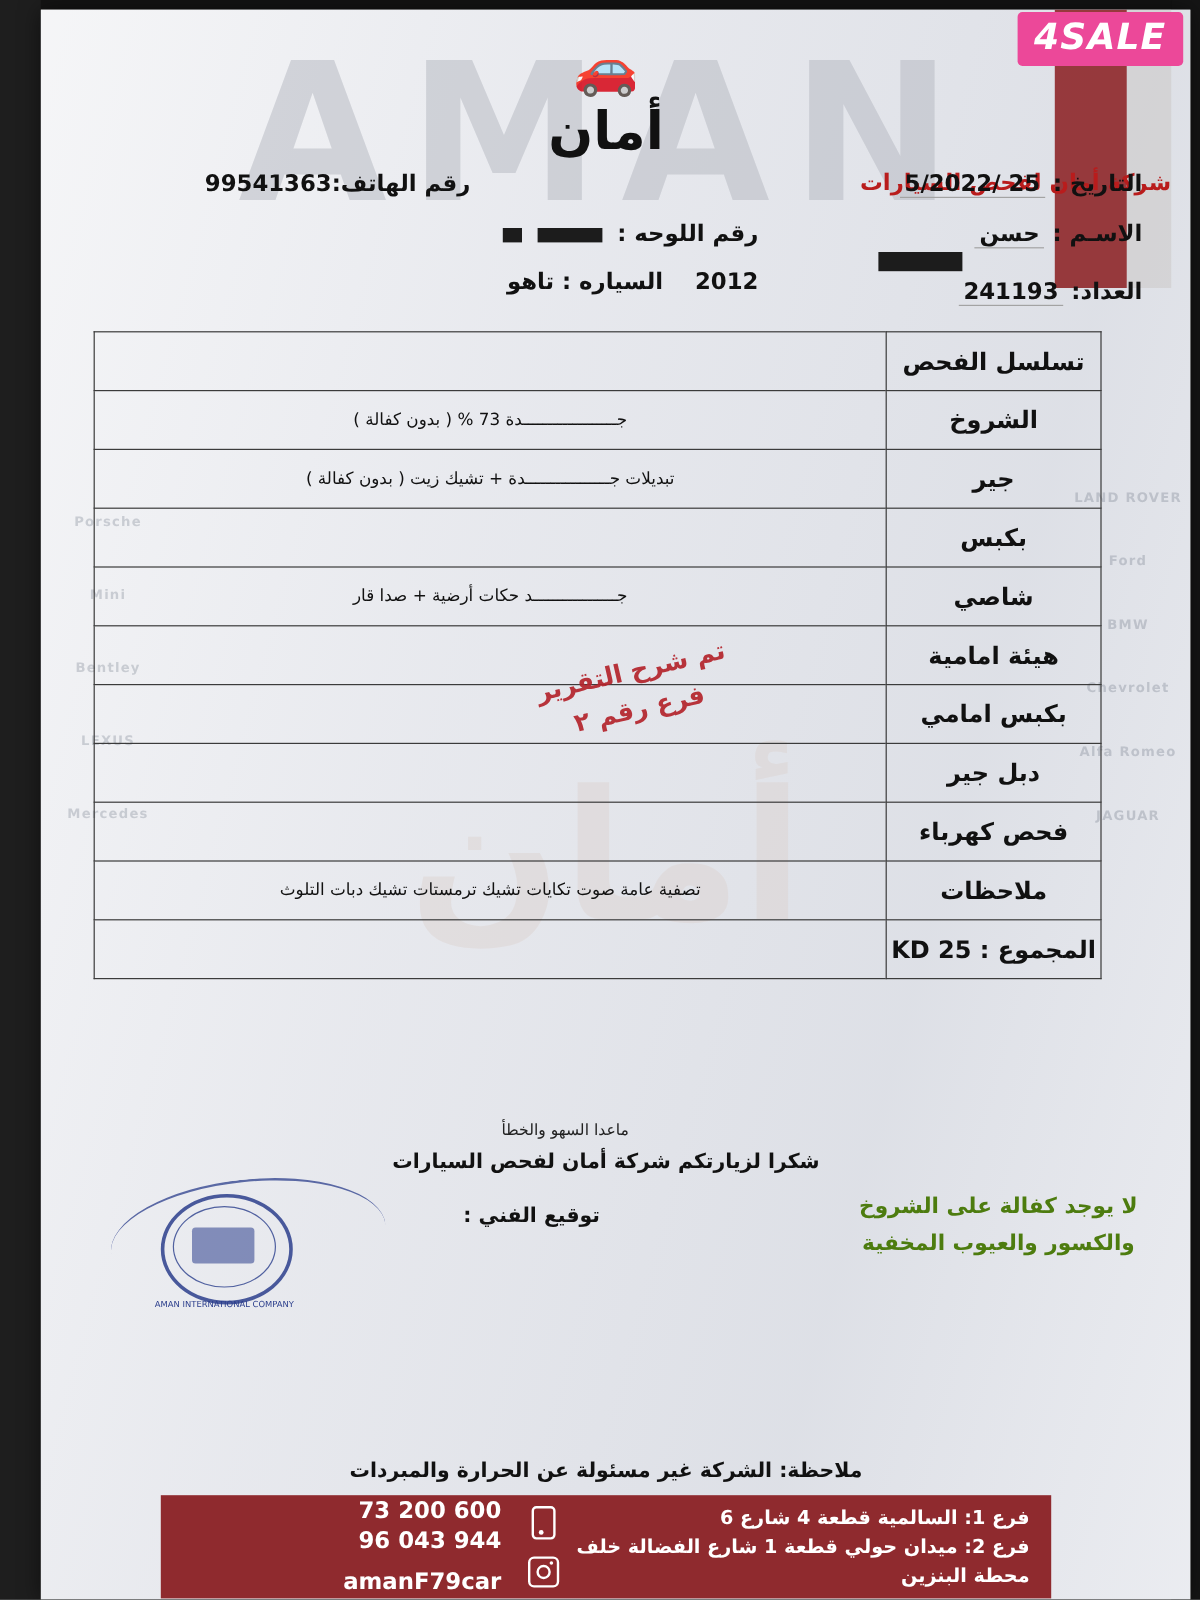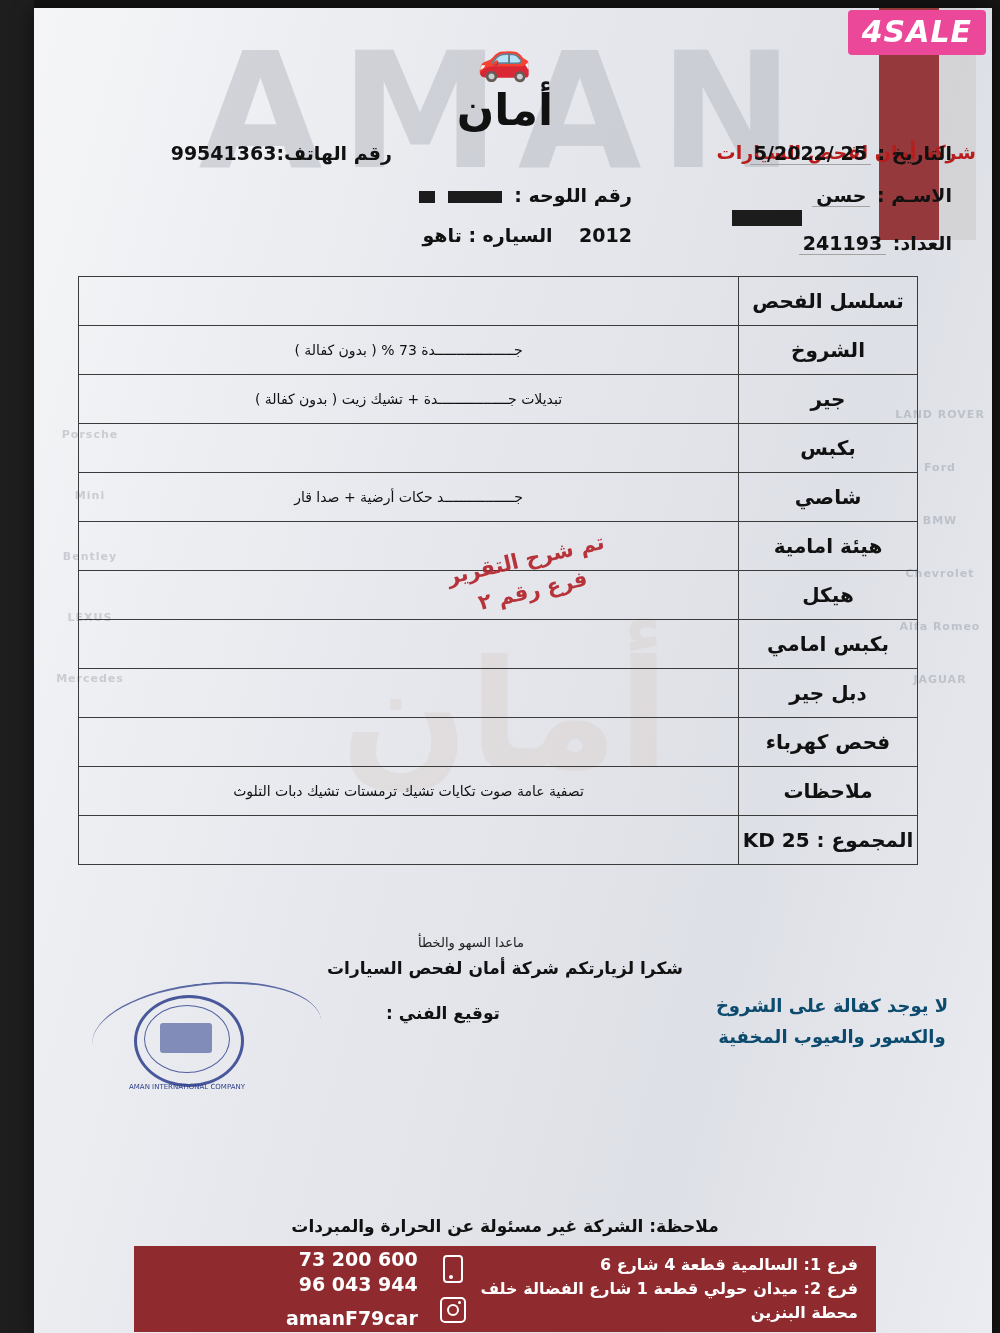--- a/index.html
+++ b/index.html
@@ -70,21 +70,21 @@
   
   .stamp-red{
     position:absolute;left:415px;top:536px;color:#b4242c;font-weight:bold;font-size:21px;
     transform:rotate(-13deg);line-height:1.5;text-align:center;opacity:.92;
   }
   
   .fn1{position:absolute;left:0;top:927px;width:874px;text-align:center;font-size:13px;color:#222;}
   .fn2{position:absolute;left:0;top:950px;width:942px;text-align:center;font-size:17px;font-weight:bold;color:#111;}
   .sign-line{position:absolute;right:492px;top:995px;font-size:17px;font-weight:bold;color:#111;}
   .warn{
-    position:absolute;right:40px;top:983px;text-align:center;color:#0c4a6e;
+    position:absolute;right:40px;top:983px;text-align:center;color:#4d7c0f;
     font-weight:bold;font-size:18px;line-height:1.7;width:240px;
   }
   
   .stamp{
     position:absolute;left:88px;top:985px;width:130px;height:90px;
   }
   .stamp .ring{
     position:absolute;left:12px;top:2px;width:104px;height:86px;border:3px solid #2b3e8c;border-radius:50%;
     opacity:.85;
   }
@@ -208,24 +208,20 @@
     <tr>
       <td class="lbl">بكبس</td>
       <td class="val hand"></td>
     </tr>
     <tr>
       <td class="lbl">شاصي</td>
       <td class="val hand">جـــــــــــــــــد حكات أرضية + صدا قار</td>
     </tr>
     <tr>
       <td class="lbl">هيئة امامية</td>
-      <td class="val hand"></td>
-    </tr>
-    <tr>
-      <td class="lbl">هيكل</td>
       <td class="val hand"></td>
     </tr>
     <tr>
       <td class="lbl">بكبس امامي</td>
       <td class="val hand"></td>
     </tr>
     <tr>
       <td class="lbl">دبل جير</td>
       <td class="val hand"></td>
     </tr>

